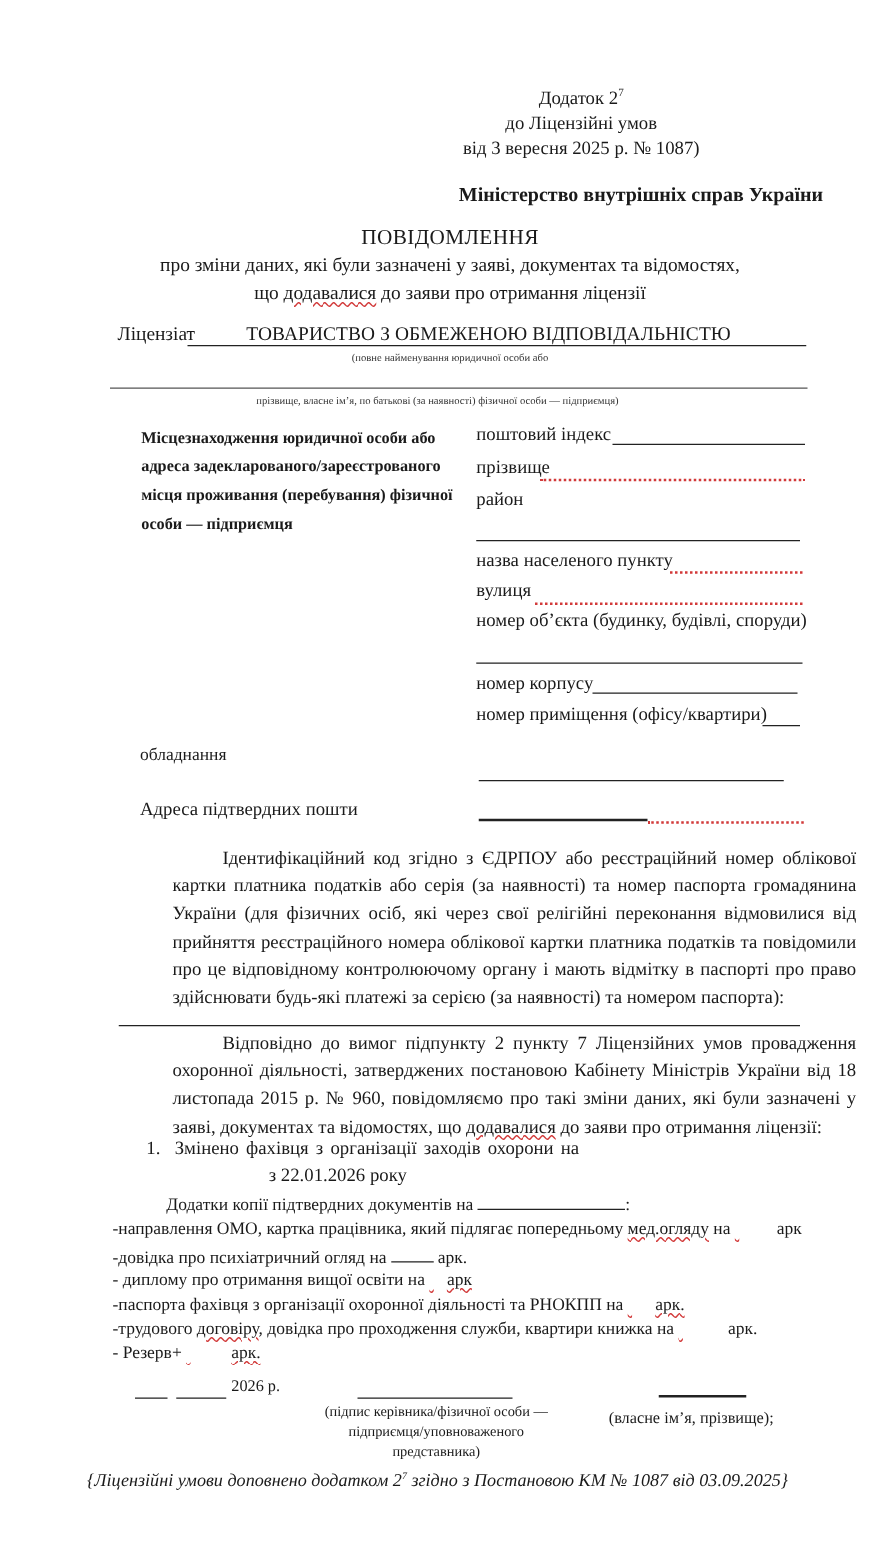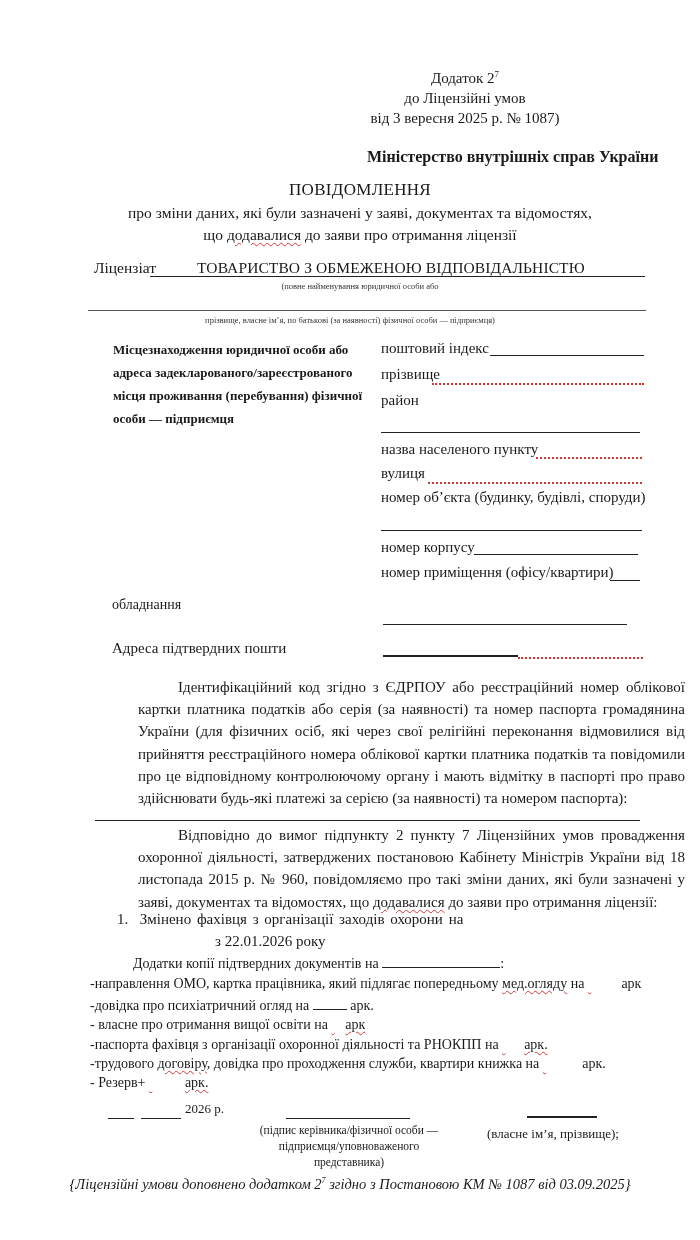--- a/index.html
+++ b/index.html
@@ -108,21 +108,21 @@
   <span>-направлення ОМО, картка працівника, який підлягає попередньому </span><span class="spell">мед.огляду</span><span> на</span>
   <span class="spell" style="display:inline-block;width:30px">&nbsp;</span>
   <span>арк</span>
 </div>
 <div class="abs list" style="top:997px">
   <span>-довідка про психіатричний огляд  на</span>
   <span style="display:inline-block;width:34px;border-bottom:1px solid #222;height:12px"></span>
   <span>арк.</span>
 </div>
 <div class="abs list" style="top:1017px">
-  <span>- власне про отримання вищої освіти  на</span>
+  <span>- диплому про отримання вищої освіти  на</span>
   <span class="spell" style="display:inline-block;width:14px">&nbsp;</span><span class="spell">арк</span>
 </div>
 <div class="abs list" style="top:1037px">
   <span>-паспорта фахівця з організації охоронної діяльності та РНОКПП на</span>
   <span class="spell" style="display:inline-block;width:22px">&nbsp;</span><span class="spell">арк.</span>
 </div>
 <div class="abs list" style="top:1056px">
   <span>-трудового </span><span class="spell">договіру</span><span>, довідка про проходження служби, квартири книжка  на</span>
   <span class="spell" style="display:inline-block;width:36px">&nbsp;</span>
   <span>арк.</span>

